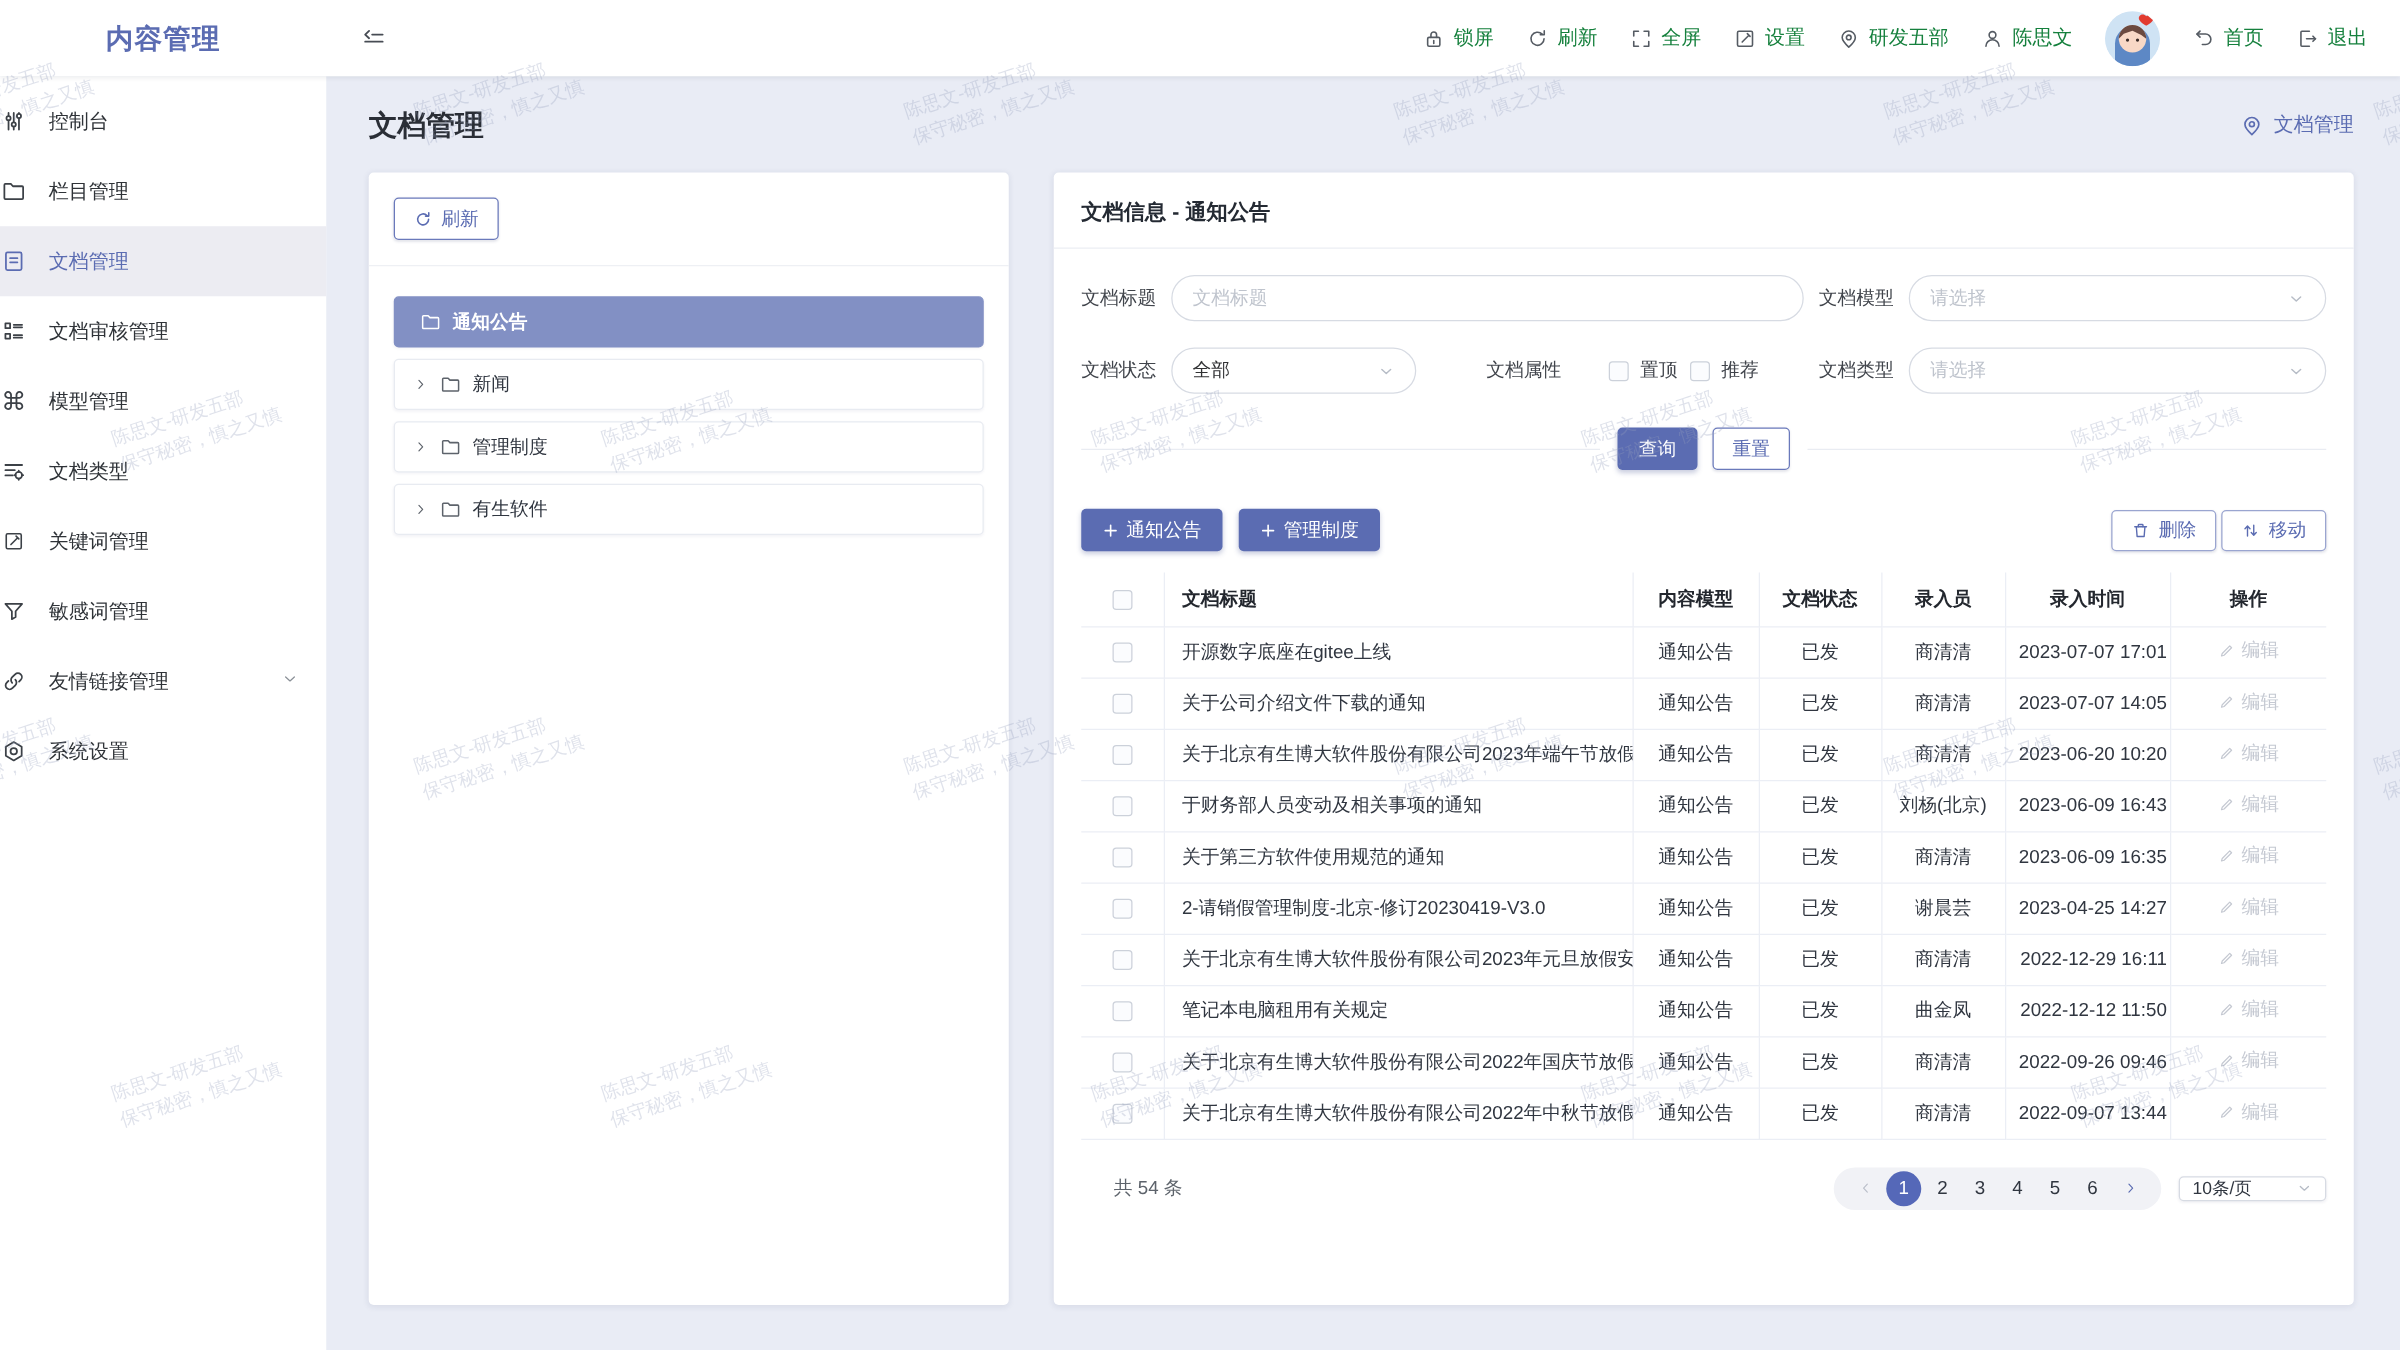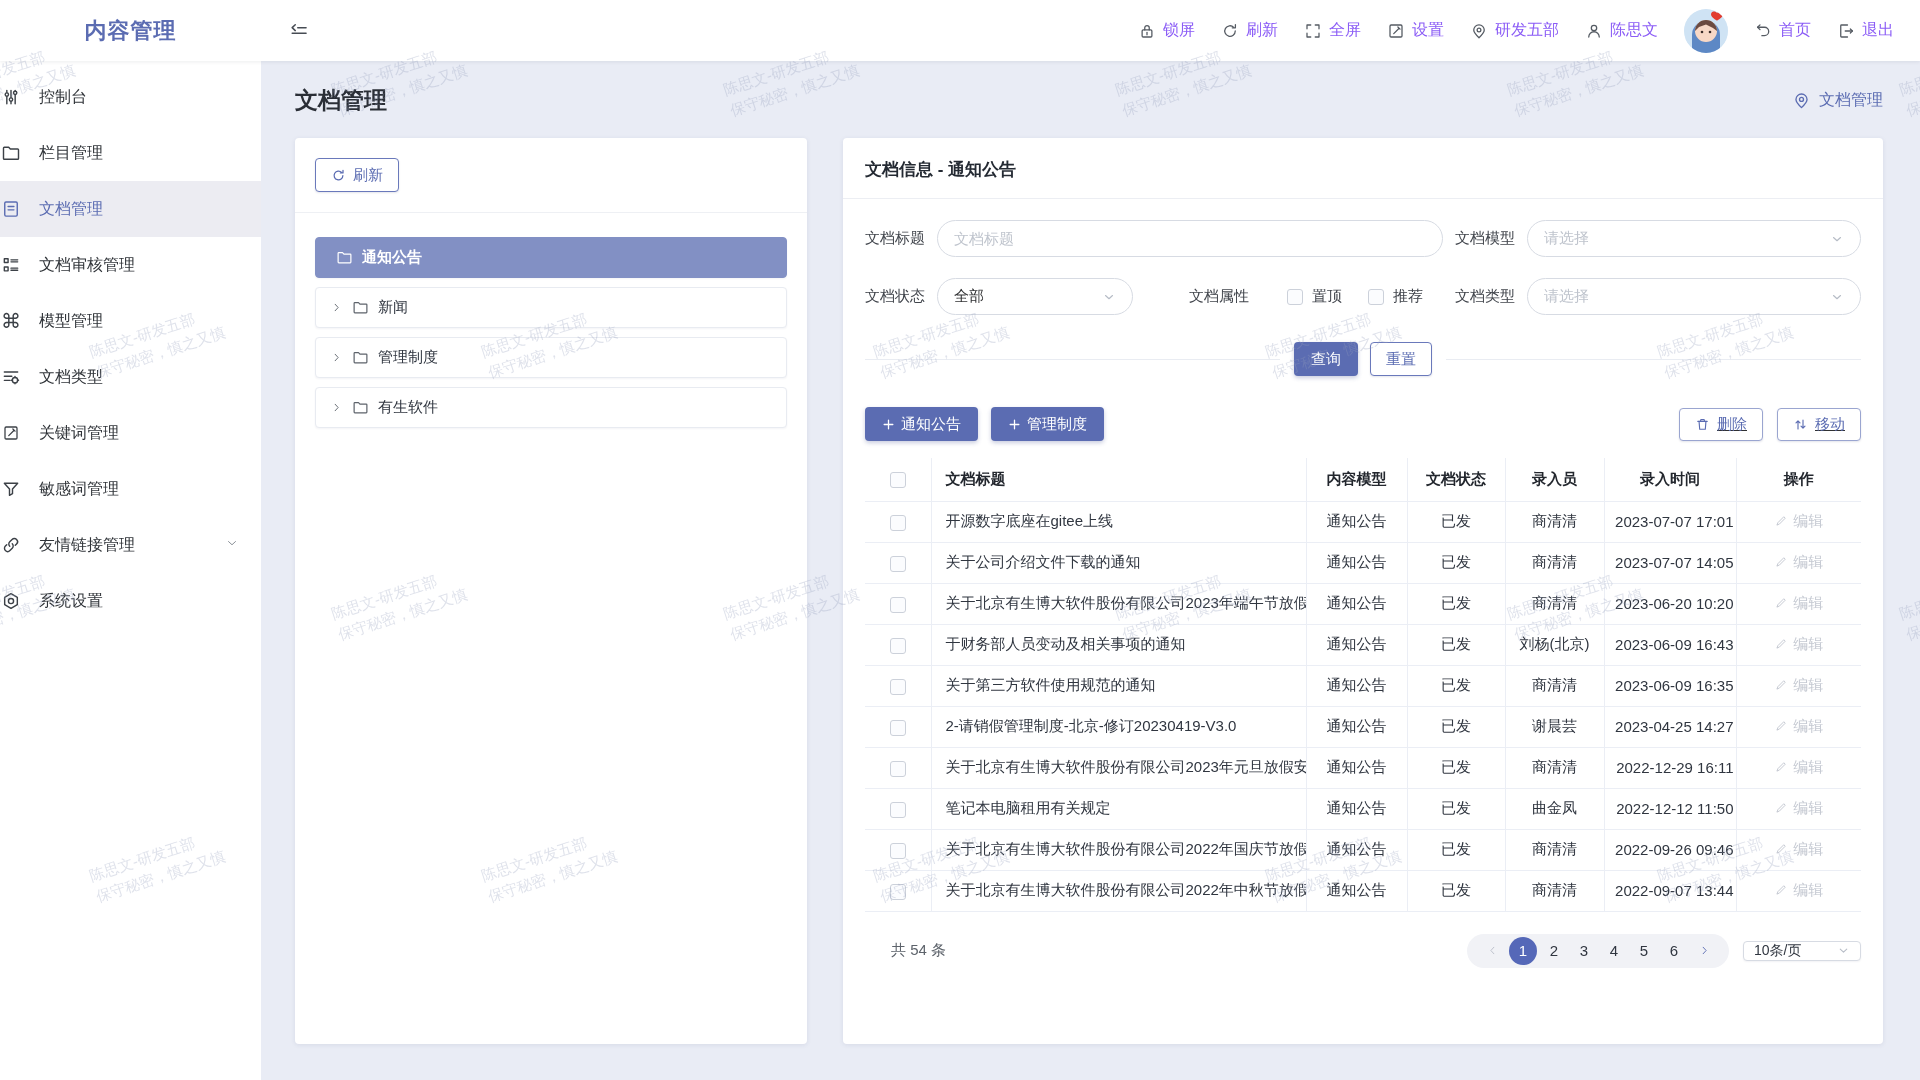--- a/index.html
+++ b/index.html
@@ -9,21 +9,21 @@
   
   .wm-layer { position:absolute; inset:0; pointer-events:none; z-index:50; overflow:hidden; }
   .wm { position:absolute; transform:rotate(-18deg); color:rgba(148,158,190,0.30); font-size:15px; line-height:22px; white-space:nowrap; }
 
   
   .topbar { position:absolute; top:0; left:0; right:0; height:61px; background:#fff; display:flex; align-items:center; box-shadow:0 1px 4px rgba(0,21,41,.08); z-index:10; }
   .logo-box { width:261px; display:flex; justify-content:center; }
   .logo { font-size:22px; font-weight:bold; color:#5b6cb2; letter-spacing:1px; }
   .collapse { margin-left:28px; color:#474c54; cursor:pointer; }
   .topbar-right { margin-left:auto; display:flex; align-items:center; gap:26px; padding-right:26px; }
-  .top-action { display:flex; align-items:center; gap:7px; font-size:16px; color:#8b5cf6; cursor:pointer; white-space:nowrap; }
+  .top-action { display:flex; align-items:center; gap:7px; font-size:16px; color:#15803d; cursor:pointer; white-space:nowrap; }
   .top-action .ico { color:#555b63; }
   .avatar { width:44px; height:44px; border-radius:50%; overflow:hidden; flex-shrink:0; cursor:pointer; background:#dcebf7; }
 
   .ico { display:inline-flex; align-items:center; justify-content:center; }
   .ico svg { display:block; }
 
   
   .sidebar { position:absolute; top:61px; left:0; bottom:0; width:261px; background:#fff; z-index:5; padding-top:8px; }
   .side-item { height:56px; display:flex; align-items:center; gap:17px; font-size:16px; color:#2f3338; cursor:pointer; }
   .side-item .ico { color:#3c4147; width:22px; }
@@ -61,32 +61,32 @@
   .pill { height:37px; border:1px solid #d7dbe3; border-radius:19px; background:#fff; display:flex; align-items:center; padding:0 16px; font-size:15px; }
   .pill input { border:none; outline:none; width:100%; font-size:15px; background:transparent; color:#303133; font-family:inherit; }
   .pill input::placeholder { color:#bfc4cd; }
   .pill.select { justify-content:space-between; cursor:pointer; color:#bfc4cd; }
   .pill.select.has-value { color:#303133; }
   .pill .chev { color:#b6bcc6; }
   .w-input { width:506px; }
   .w-sel-lg { width:334px; }
   .w-sel-sm { width:196px; }
   .ml-auto { margin-left:auto; }
-  .cb-group { display:flex; align-items:center; gap:26px; margin-left:26px; }
+  .cb-group { display:flex; align-items:center; gap:10px; margin-left:26px; }
   .cb-item { display:flex; align-items:center; gap:9px; font-size:15px; color:#41454c; cursor:pointer; }
   .cbx { width:16px; height:16px; border:1px solid #ccd1da; border-radius:3px; background:#fbfcfe; flex-shrink:0; }
 
   .divider-row { display:flex; align-items:center; margin-top:27px; padding:0 22px; }
   .divider-row .line { flex:1; height:1px; background:#e9ecf2; }
   .btn-solid { display:inline-flex; align-items:center; justify-content:center; gap:6px; height:34px; padding:0 17px; background:#5b6cb2; border:none; border-radius:4px; color:#fff; font-size:15px; cursor:pointer; box-shadow:0 2px 4px rgba(60,75,140,.28); font-family:inherit; }
   .divider-row .btn-solid { margin:0 6px 0 14px; }
   .divider-row .btn-outline { margin:0 14px 0 6px; height:34px; }
 
   .toolbar-row { display:flex; align-items:center; margin-top:31px; padding:0 22px; gap:13px; }
-  .toolbar-row .right { margin-left:auto; display:flex; gap:14px;text-decoration:underline; }
+  .toolbar-row .right { margin-left:auto; display:flex; gap:4px; }
   .btn-outline.small { height:33px; border-color:#9aa5d0; }
 
   
   .tbl { width:calc(100% - 44px); margin:17px 22px 0; border-collapse:collapse; table-layout:fixed; }
   .tbl th, .tbl td { border-bottom:1px solid #ebeef5; border-right:1px solid #ebeef5; height:41px; font-size:15px; padding:0 8px; overflow:hidden; white-space:nowrap; }
   .tbl th:last-child, .tbl td:last-child { border-right:none; }
   .tbl th { font-weight:bold; color:#23272e; text-align:center; height:43px; }
   .tbl th.col-title, .tbl td.c-title { text-align:left; padding-left:14px; }
   .tbl td { color:#303640; text-align:center; }
   .tbl td.c-time { text-align:right; padding-right:2px; }

